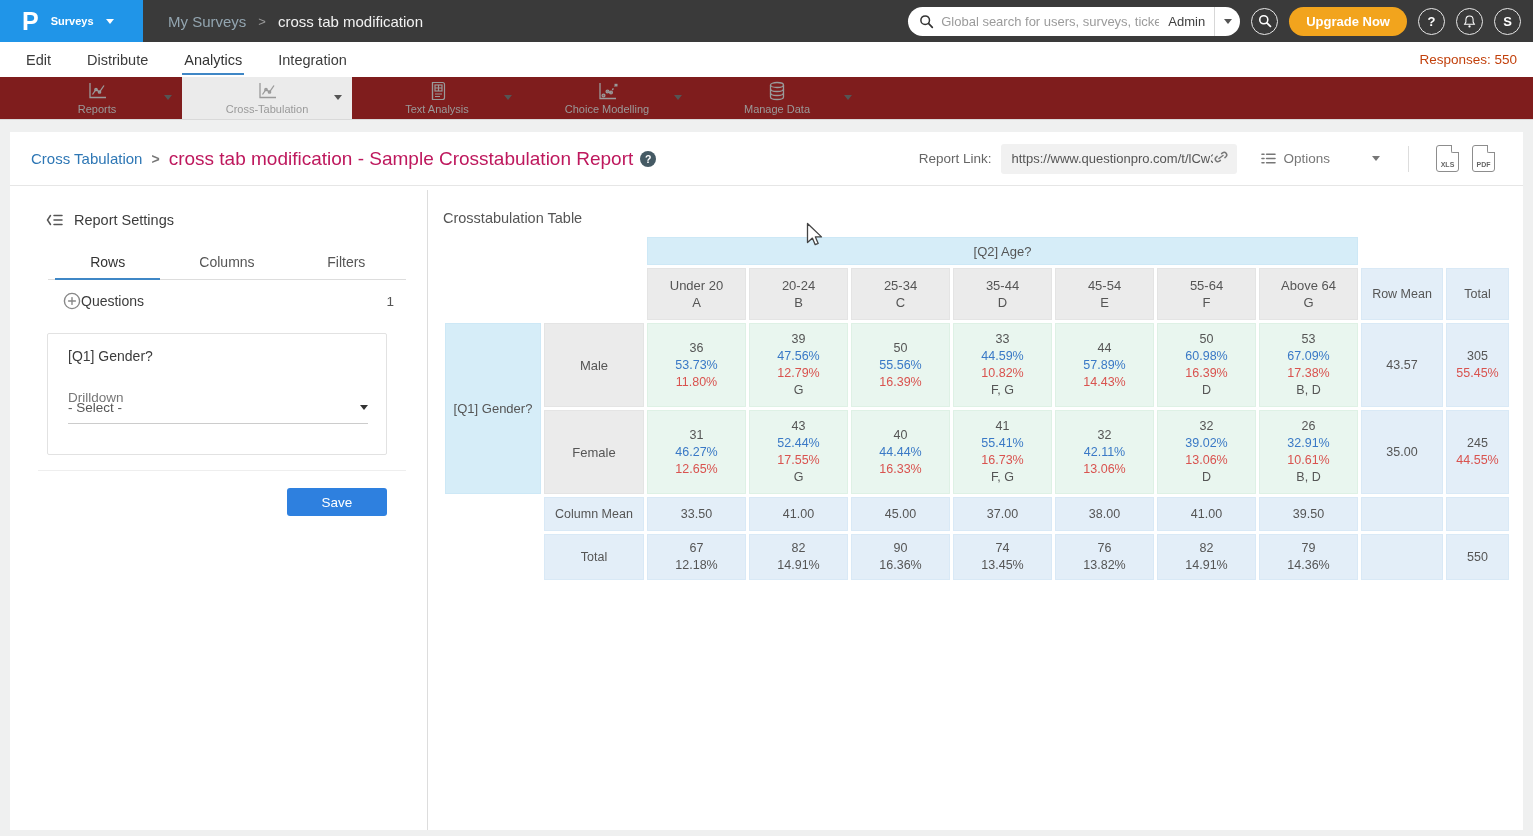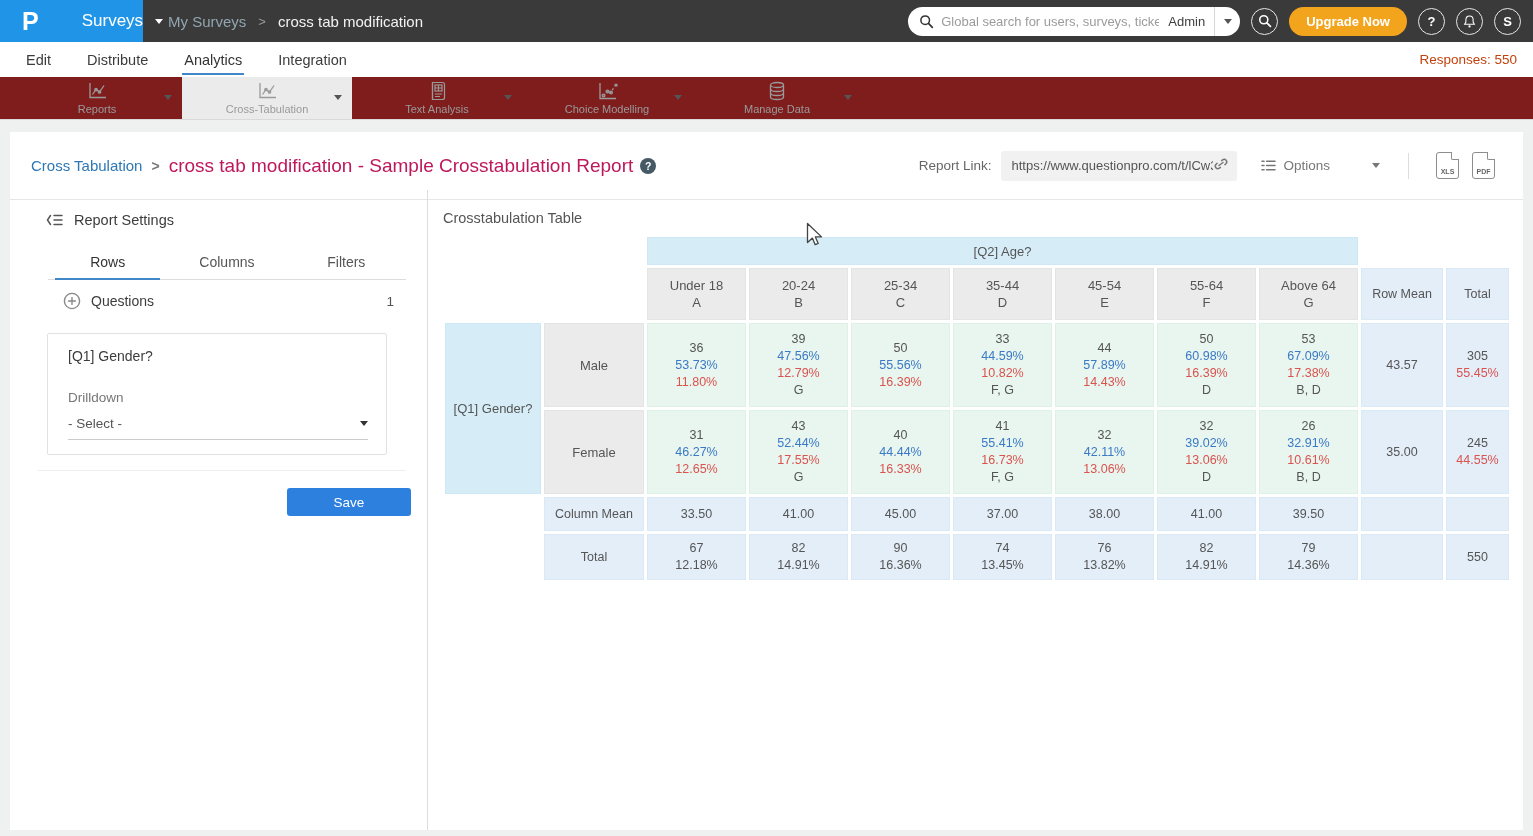--- a/index.html
+++ b/index.html
@@ -3,21 +3,21 @@
 <meta charset="utf-8">
 <style>
   * { box-sizing: border-box; margin: 0; padding: 0; }
   html,body { width:1533px; height:836px; overflow:hidden; }
   body { font-family:"Liberation Sans", sans-serif; background:#eff0f0; position:relative; font-size:13px; color:#444; }
 
   
   .topbar { height:42px; background:#3a3a3a; display:flex; align-items:stretch; position:relative; }
   .logo-block { width:143px; background:#2095e8; color:#fff; display:flex; align-items:center; padding-left:22px; gap:12px; cursor:pointer; }
   .logo-p { font-size:25px; font-weight:700; line-height:1; }
-  .logo-product { font-size:17px; font-weight:400;margin-left:31px; }
+  .logo-product { font-size:11px; font-weight:700; }
   .caret { width:0; height:0; border-left:4.5px solid transparent; border-right:4.5px solid transparent; border-top:5.5px solid currentColor; display:inline-block; }
   .top-crumbs { display:flex; align-items:center; gap:12px; padding-left:25px; }
   .crumb-parent { color:#93a5b0; font-size:15px; }
   .crumb-sep { color:#9a9a9a; font-size:13px; }
   .crumb-current { color:#f2f2f2; font-size:15px; }
   .top-right { position:absolute; right:12px; top:0; height:42px; display:flex; align-items:center; gap:11px; }
   .search-pill { width:332px; height:29px; background:#fff; border-radius:15px; display:flex; align-items:center; padding:0 0 0 11px; overflow:hidden; }
   .search-pill svg { flex:0 0 auto; color:#333; }
   .search-input { border:none; outline:none; flex:1; font-size:13px; color:#444; margin-left:7px; font-family:"Liberation Sans",sans-serif; background:transparent; }
   .search-input::placeholder { color:#9b9b9b; }
@@ -35,21 +35,21 @@
   
   .toolbar { height:43px; background:#7f1d1d; border-bottom:1px solid #d9d9d9; display:flex; padding-left:12px; }
   .tool-item { width:170px; height:100%; position:relative; display:flex; flex-direction:column; align-items:center; justify-content:center; cursor:pointer; }
   .tool-item.active { background:#ebebeb; }
   .tool-icon { color:#9a9a9a; height:20px; display:flex; align-items:center; }
   .tool-label { font-size:11px; color:#9a9a9a; margin-top:2px; }
   .tool-caret { position:absolute; right:10px; top:50%; margin-top:-3px; color:#555; }
 
   
   .card { position:absolute; left:10px; right:10px; top:132px; bottom:6px; background:#fff; }
-  .card-header { height:68px; border-bottom:1px solid #e6e6e6; display:flex; align-items:center; padding:0 28px 0 21px; }
+  .card-header { height:54px; border-bottom:1px solid #e6e6e6; display:flex; align-items:center; padding:0 28px 0 21px; }
   .bc-link { color:#2e77b5; font-size:15px; cursor:pointer; }
   .bc-sep { color:#777; font-size:14px; font-weight:700; margin:0 9px; }
   .bc-title { color:#be185d; font-size:19px; }
   .help-badge { width:16px; height:16px; border-radius:50%; background:#455a64; color:#fff; font-size:10.5px; font-weight:700; display:inline-flex; align-items:center; justify-content:center; margin-left:7px; cursor:pointer; }
   .header-right { margin-left:auto; display:flex; align-items:center; }
   .rl-label { color:#666; font-size:13.5px; margin-right:10px; }
   .rl-box { width:236px; height:30px; background:#f1f1f1; border-radius:3px; display:flex; align-items:center; padding:0 8px 0 10px; }
   .rl-url { flex:1; font-size:13px; color:#555; white-space:nowrap; overflow:hidden; }
   .rl-link-icon { color:#777; cursor:pointer; flex:0 0 auto; }
   .options-group { display:flex; align-items:center; margin:0 14px 0 24px; color:#777; cursor:pointer; }
@@ -64,30 +64,30 @@
   .settings { width:418px; border-right:1px solid #ddd; position:relative; flex:0 0 auto; }
   .settings-header { position:absolute; top:22px; left:36px; display:flex; align-items:center; gap:11px; color:#3c3c3c; }
   .settings-header .hdr-icon { color:#555; cursor:pointer; display:flex; }
   .settings-title { font-size:14.5px; }
   .stabs { position:absolute; top:58px; left:38px; right:21px; display:flex; border-bottom:1px solid #ddd; }
   .stab { flex:1; text-align:center; font-size:14px; color:#555; padding:6px 0 9px; cursor:pointer; position:relative; }
   .stab.active { color:#333; }
   .stab.active::after { content:""; position:absolute; left:6%; right:6%; bottom:-1px; height:2.5px; background:#3f87c6; }
   .questions-row { position:absolute; top:102px; left:53px; right:33px; display:flex; align-items:center; }
   .plus-icon { color:#888; display:flex; cursor:pointer; }
-  .questions-label { font-size:14px; color:#3c3c3c; margin-left:10px; }
+  .questions-label { font-size:14px; color:#3c3c3c; }
   .questions-count { margin-left:auto; font-size:13.5px; color:#555; }
   .qcard { position:absolute; top:143px; left:37px; width:340px; height:122px; border:1px solid #e2e2e2; border-radius:2px; background:#fff; }
   .qtitle { position:absolute; top:14px; left:20px; font-size:14px; color:#3c3c3c; }
   .drill-label { position:absolute; top:56px; left:20px; font-size:13.5px; color:#777; }
-  .drill-select { position:absolute; top:82px; left:20px; right:18px; border-bottom:1px solid #ccc; padding-bottom:8px; display:flex; align-items:center; cursor:pointer; }
+  .drill-select { position:absolute; top:66px; left:20px; right:18px; border-bottom:1px solid #ccc; padding-bottom:8px; display:flex; align-items:center; cursor:pointer; }
   .drill-value { font-size:13.5px; color:#555; }
   .drill-select .caret { margin-left:auto; color:#333; }
   .panel-divider { position:absolute; top:280px; left:28px; right:21px; border-top:1px solid #eee; }
-  .save-btn { position:absolute; top:298px; left:277px; width:124px; height:28px; background:#2e80df; color:#fff; border:none; border-radius:3px; font-size:13.5px; font-family:"Liberation Sans",sans-serif; cursor:pointer; }
+  .save-btn { position:absolute; top:298px; left:277px; width:100px; height:28px; background:#2e80df; color:#fff; border:none; border-radius:3px; font-size:13.5px; font-family:"Liberation Sans",sans-serif; cursor:pointer; }
 
   
   .table-area { flex:1; position:relative; }
   .table-title { position:absolute; top:20px; left:15px; font-size:14.5px; color:#555; }
   table.crosstab { position:absolute; top:44px; left:14px; border-collapse:separate; border-spacing:3px; table-layout:fixed; }
   table.crosstab td { text-align:center; vertical-align:middle; padding:0; font-size:12.5px; color:#555; }
   td.empty { background:transparent; }
   td.cell.banner { background:#d6edf8; border:1px solid #cde8f6; font-size:13px; }
   td.cell.gray { background:#ebebeb; border:1px solid #e4e4e4; font-size:13px; }
   td.cell.green { background:#e9f6ef; border:1px solid #def1e5; }
@@ -345,21 +345,21 @@
           <tbody>
             <tr class="r-banner">
               <td class="empty" colspan="2"></td>
   <td class="cell banner" colspan="7">[Q2] Age?</td>
   <td class="empty"></td>
               <td class="empty"></td>
             </tr>
             <tr class="r-head">
               <td class="empty" colspan="2"></td>
   <td class="cell gray">
-                <div>Under 18</div>
+                <div>Under 20</div>
                 <div>A</div>
               </td>
               <td class="cell gray">
                 <div>20-24</div>
                 <div>B</div>
               </td>
               <td class="cell gray">
                 <div>25-34</div>
                 <div>C</div>
               </td>

